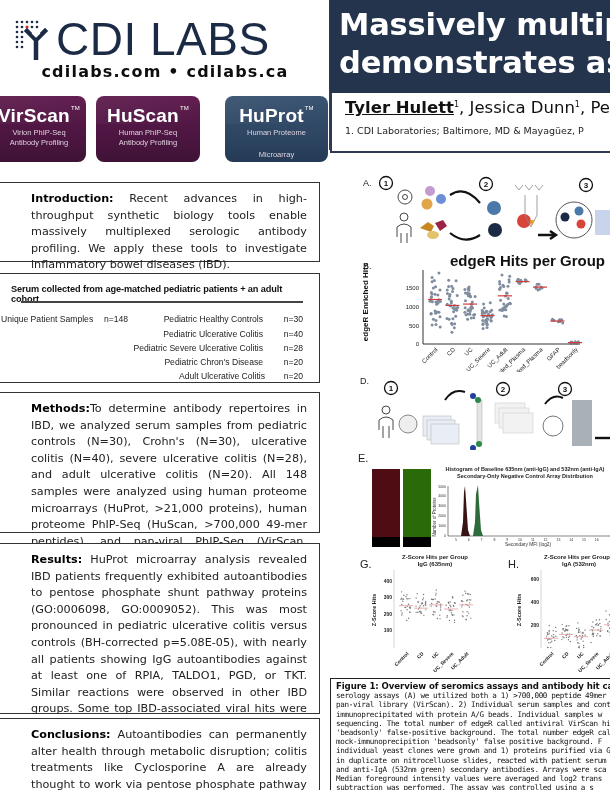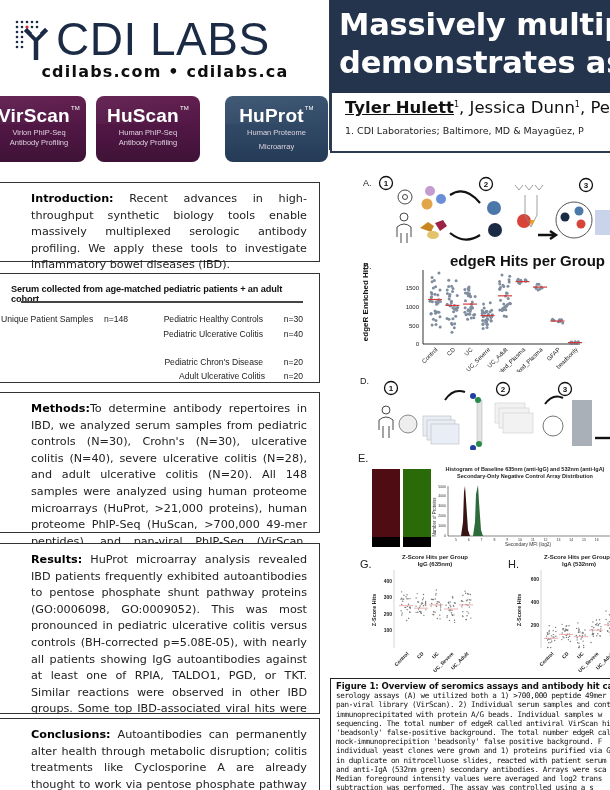--- a/index.html
+++ b/index.html
@@ -100,21 +100,21 @@
     <span class="psub" style="margin-top:0">Antibody Profiling</span>
   </div>
   <div class="prod huscan">
     <span class="pname"><span>HuScan</span><sup>TM</sup></span>
     <span class="psub">Human PhIP-Seq</span>
     <span class="psub" style="margin-top:0">Antibody Profiling</span>
   </div>
   <div class="prod huprot">
     <span class="pname"><span>HuProt</span><sup>TM</sup></span>
     <span class="psub">Human Proteome</span>
-    <span class="psub" style="margin-top:4px">Microarray</span>
+    <span class="psub" style="margin-top:12px">Microarray</span>
   </div>
 </div>
 
 <div class="divider-v"></div>
 <div class="title-banner">
   <div class="title-text">
     <div>Massively multiple</div>
     <div>demonstrates ass</div>
   </div>
 </div>
@@ -134,20 +134,24 @@
   <div class="cohort-rule"></div>
   <div class="cohort-cell c-unique">Unique Patient Samples</div>
   <div class="cohort-cell c-unique-n">n=148</div>
   <div class="cohort-row" style="top:40px">
       <span class="lbl">Pediatric Healthy Controls</span>
       <span class="n">n=30</span>
     </div>
   <div class="cohort-row" style="top:55px">
       <span class="lbl">Pediatric Ulcerative Colitis</span>
       <span class="n">n=40</span>
+    </div>
+  <div class="cohort-row" style="top:69px">
+      <span class="lbl">Pediatric Severe Ulcerative Colitis</span>
+      <span class="n">n=28</span>
     </div>
   <div class="cohort-row" style="top:83px">
       <span class="lbl">Pediatric Chron's Disease</span>
       <span class="n">n=20</span>
     </div>
   <div class="cohort-row" style="top:97px">
       <span class="lbl" style="right:38px">Adult Ulcerative Colitis</span>
       <span class="n">n=20</span>
     </div>
 </div>

